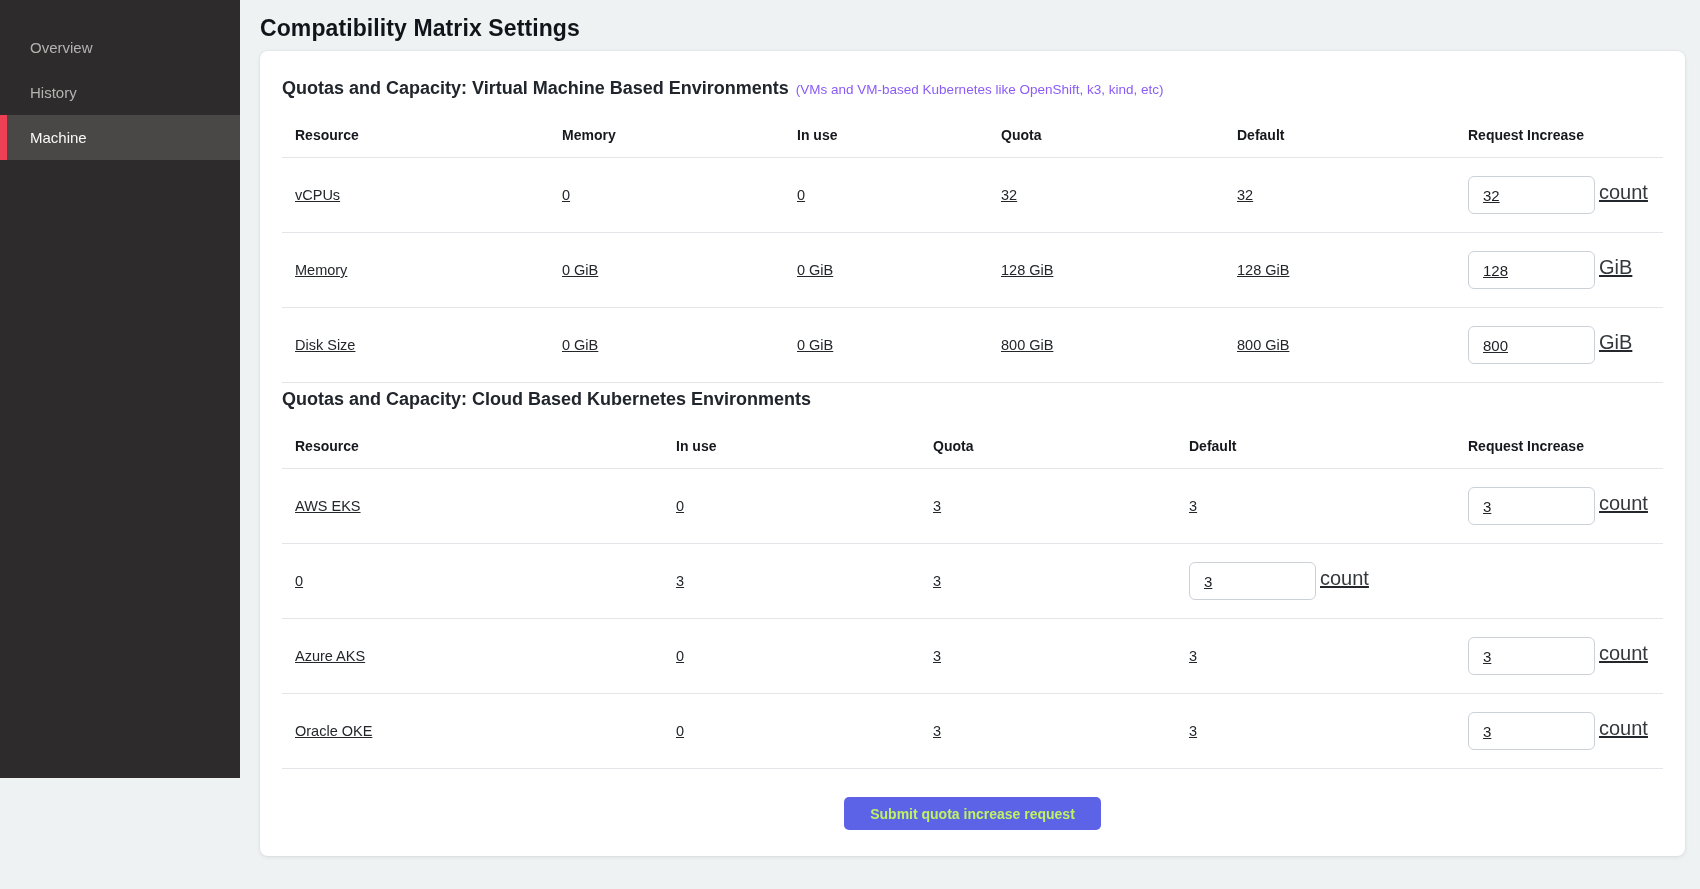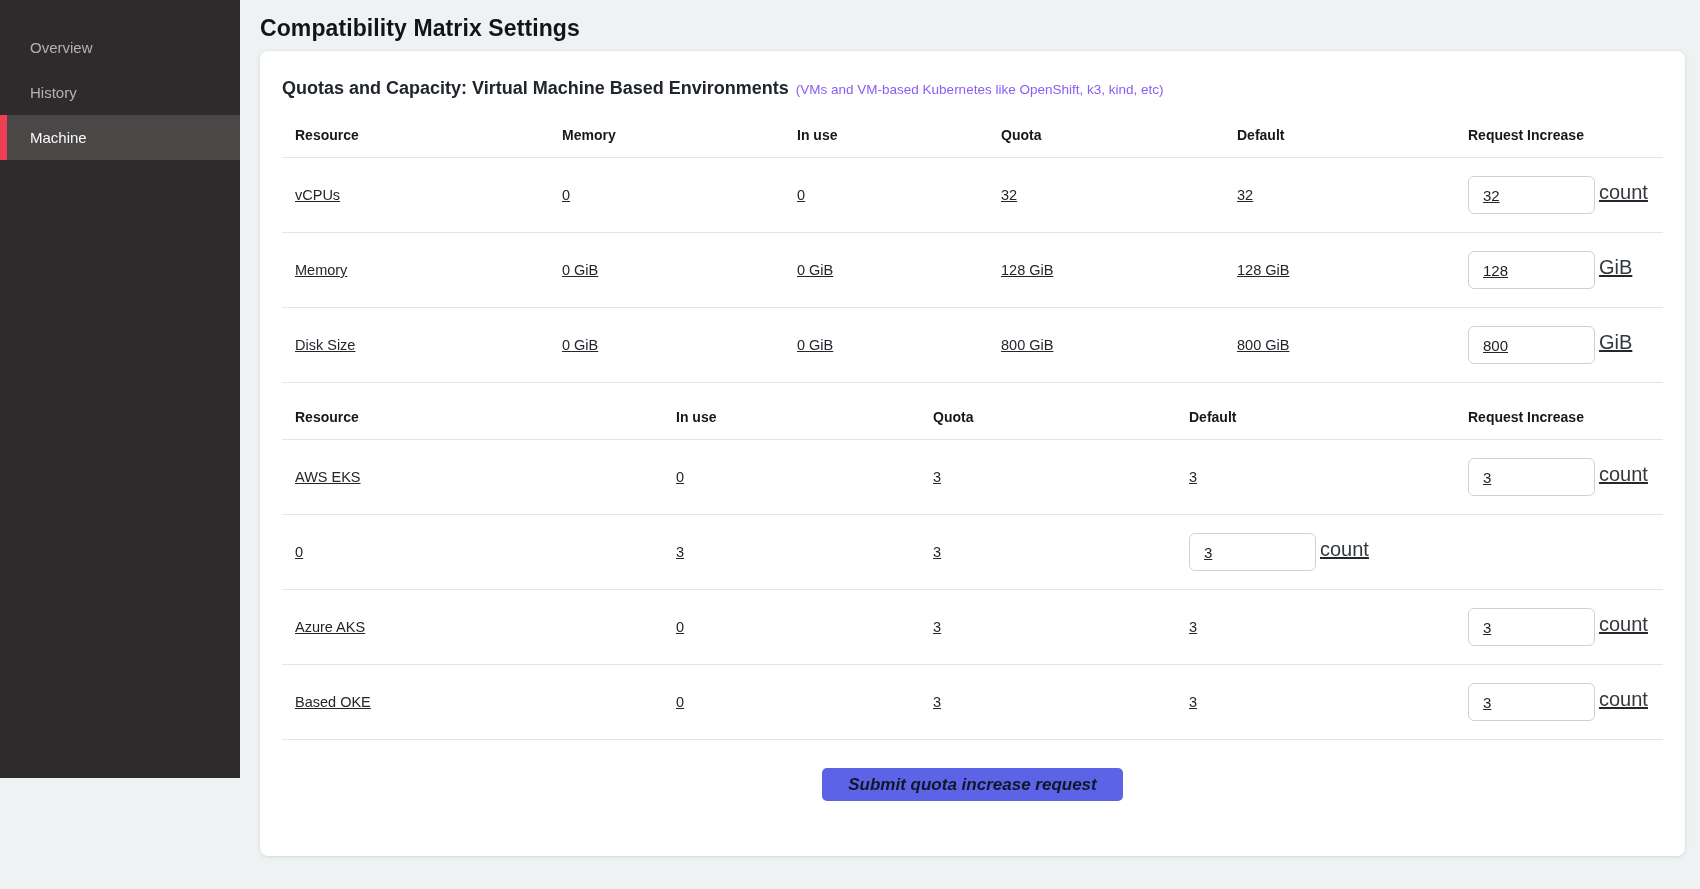--- a/index.html
+++ b/index.html
@@ -121,30 +121,29 @@
     transform: translateY(-3px);
   }
 
   
   .submit-row {
     text-align: center;
     padding-top: 28px;
   }
   .submit-btn {
     background: #5d63e6;
-    color: #0f172a;
+    color: #bef264;
     font-family: "Liberation Sans", sans-serif;
-    font-size: 17px;
+    font-size: 14px;
     font-weight: 700;
     border: none;
     border-radius: 5px;
     height: 33px;
     padding: 0 26px;
     cursor: pointer;
-    font-style: italic;
   }
 </style>
 </head>
 <body>
 
 <aside class="sidebar">
   <div class="nav-item">
     <span>Overview</span>
   </div>
   <div class="nav-item">
@@ -206,20 +205,23 @@
         <div class="td">800 GiB</div>
         <div class="td">800 GiB</div>
         <div class="td req-cell">
           <input class="req-input" type="text" value="800" style="">
           <span class="req-unit">GiB</span>
         </div>
       </div>
     </section>
 
     <section class="section-cloud">
+      <h2>
+        <span class="section-title">Quotas and Capacity: Cloud Based Kubernetes Environments</span>
+      </h2>
 
       <div class="thead t2">
         <div class="th">Resource</div>
         <div class="th">In use</div>
         <div class="th">Quota</div>
         <div class="th">Default</div>
         <div class="th">Request Increase</div>
       </div>
 
       <div class="trow t2">
@@ -248,21 +250,21 @@
         <div class="td">0</div>
         <div class="td">3</div>
         <div class="td">3</div>
         <div class="td req-cell">
           <input class="req-input" type="text" value="3" style="">
           <span class="req-unit">count</span>
         </div>
       </div>
 
       <div class="trow t2">
-        <div class="td">Based OKE</div>
+        <div class="td">Oracle OKE</div>
         <div class="td">0</div>
         <div class="td">3</div>
         <div class="td">3</div>
         <div class="td req-cell">
           <input class="req-input" type="text" value="3" style="">
           <span class="req-unit">count</span>
         </div>
       </div>
     </section>
 

